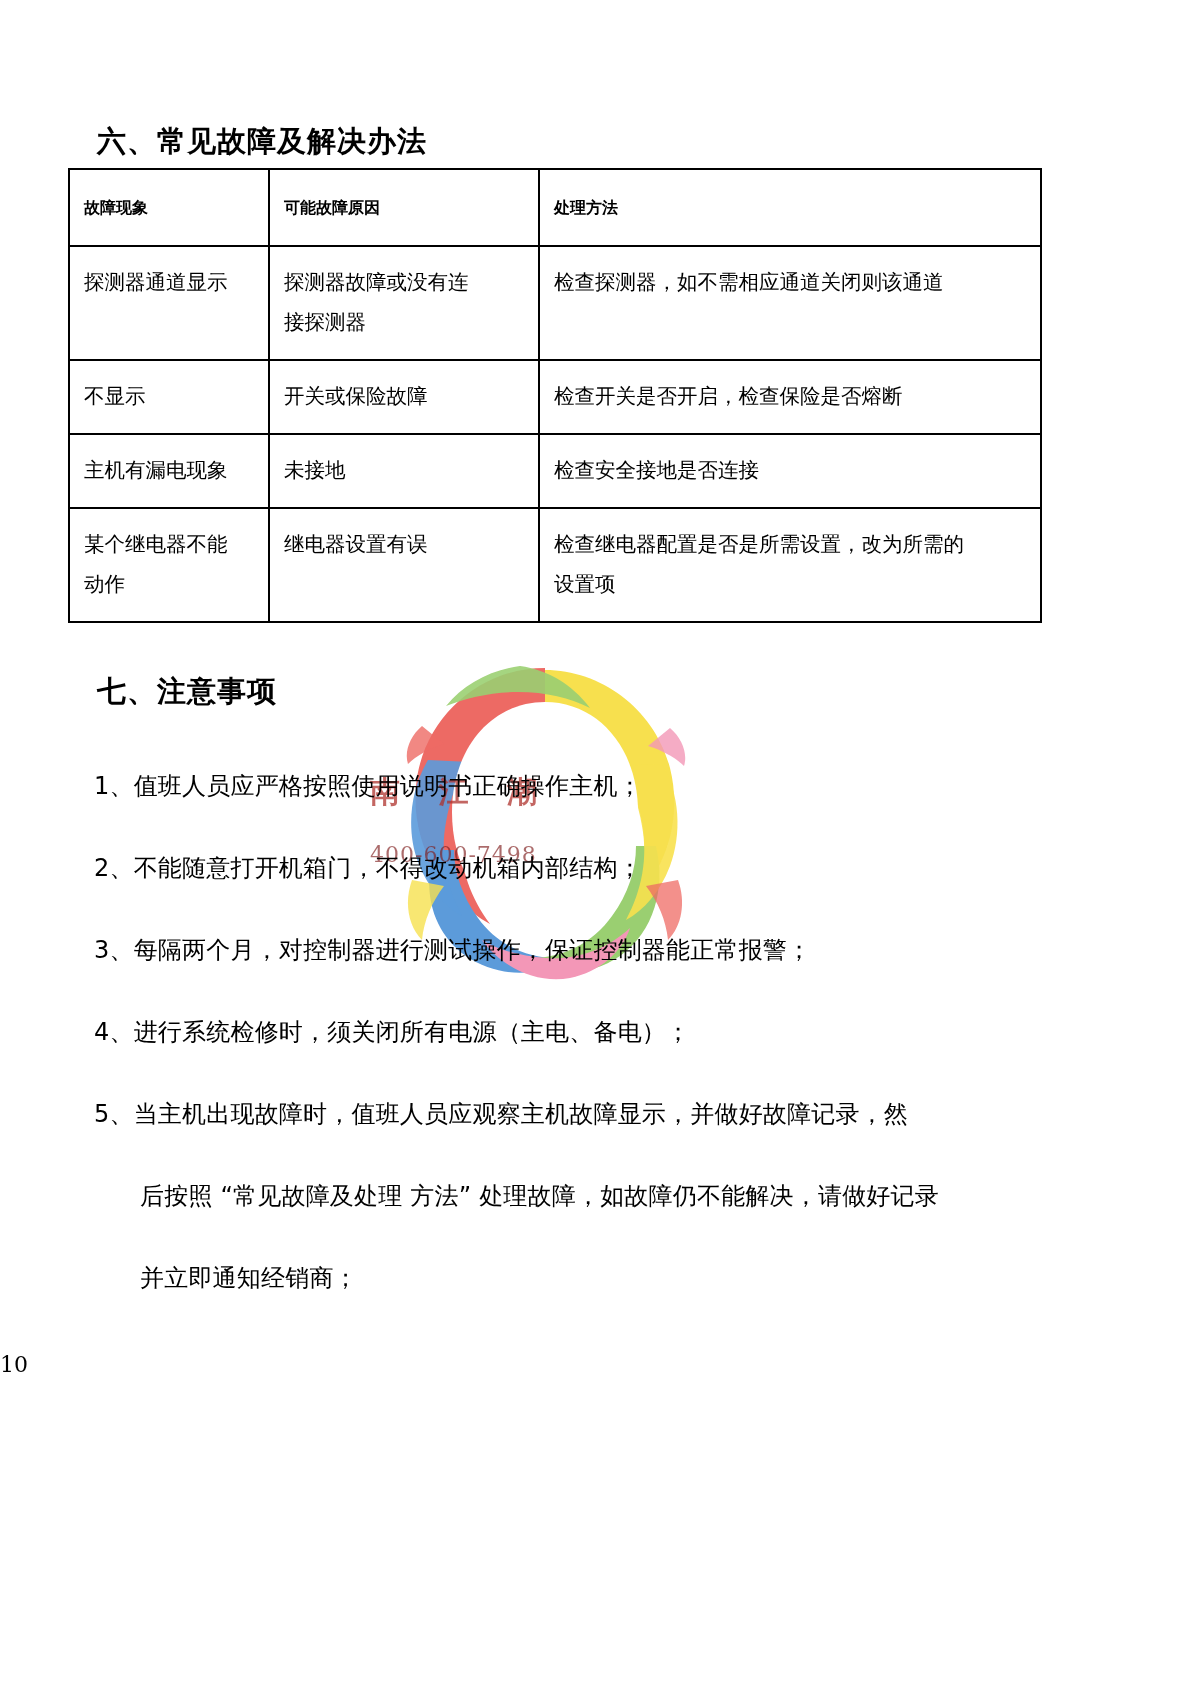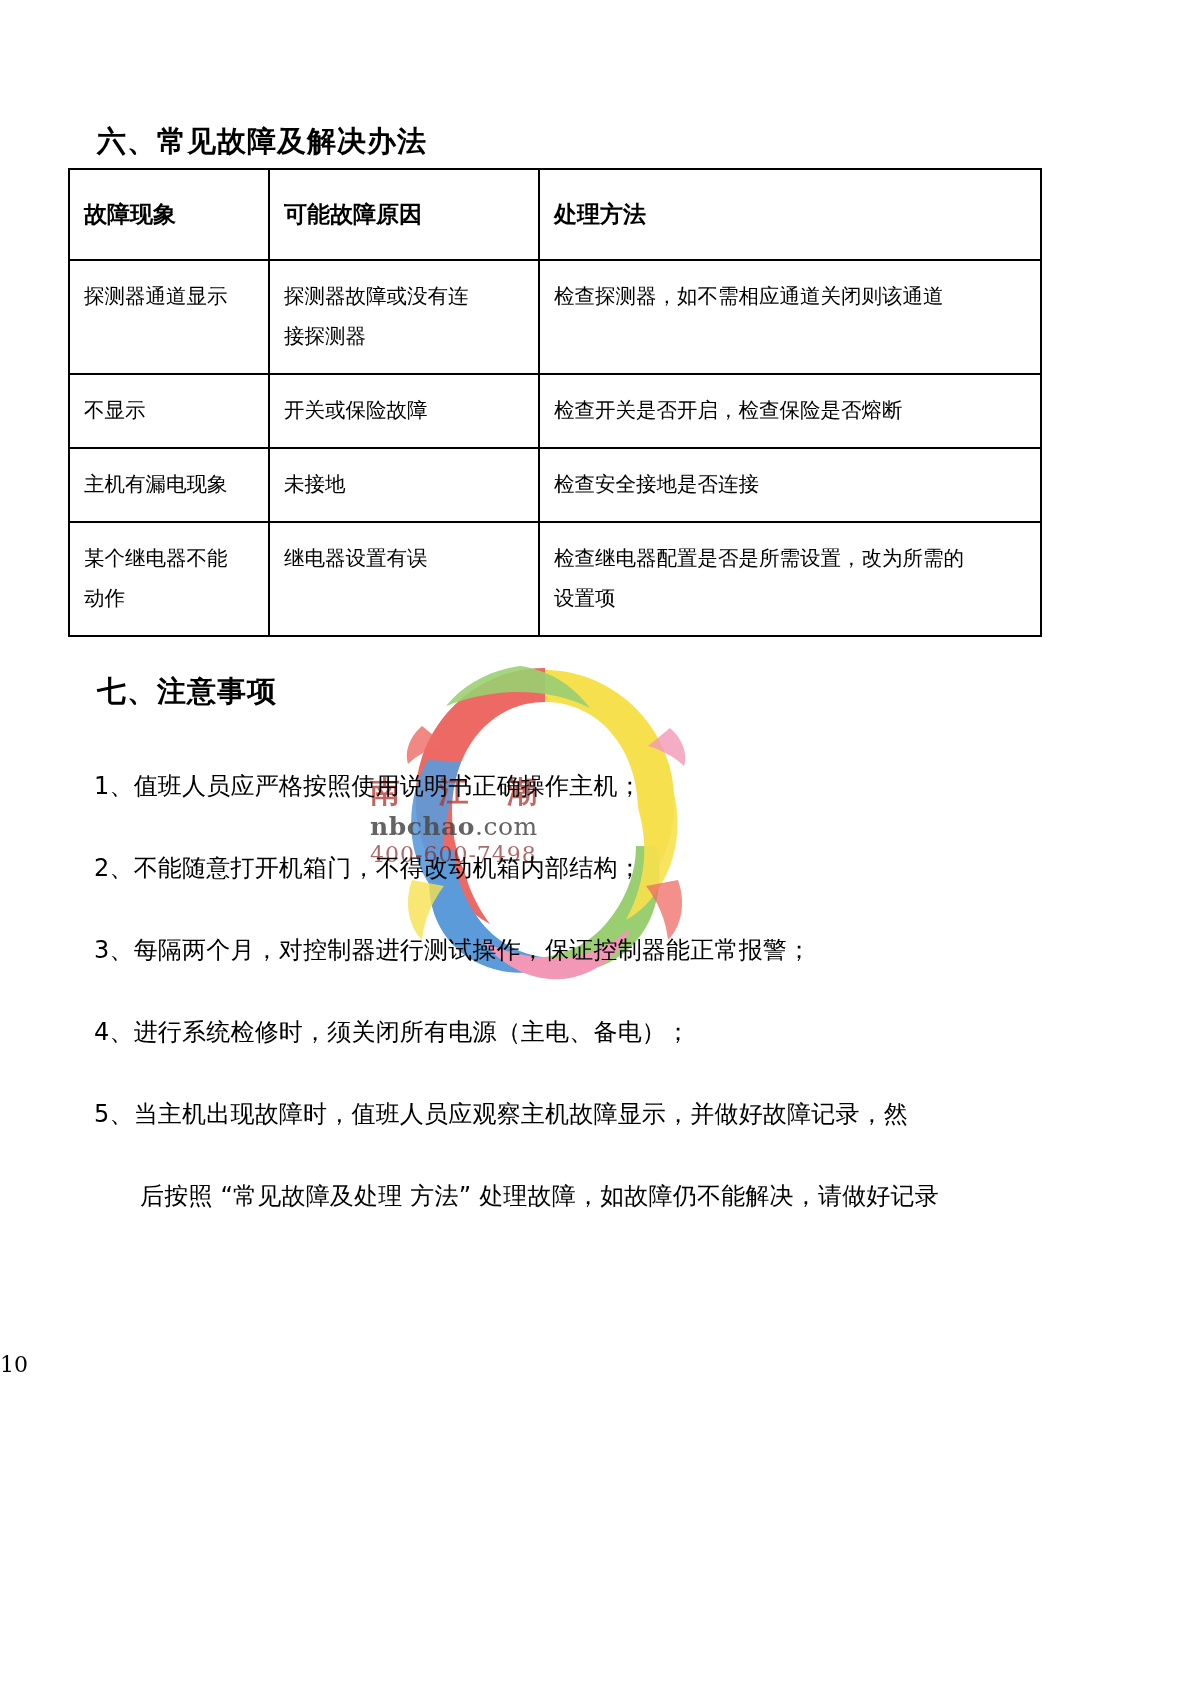--- a/index.html
+++ b/index.html
@@ -95,21 +95,21 @@
     border: 2px solid #000;
     vertical-align: top;
     padding: 16px 12px 16px 14px;
     font-size: 20.5px;
     line-height: 1.95;
     text-align: left;
     font-weight: normal;
   }
   .fault-table thead th {
     font-weight: bold;
-    font-size: 23px;
+    font-size: 16px;
     padding-top: 22px;
     padding-bottom: 22px;
   }
   .col-a { width: 200px; }
   .col-b { width: 270px; }
   .col-c { width: 502px; }
 
   .cell-line { display: block; white-space: nowrap; }
 
   
@@ -161,21 +161,20 @@
       <path d="M175 72 C 128 72 94 114 94 174 C 94 234 128 280 175 280 C 222 280 256 234 256 174 C 256 114 222 72 175 72 Z" fill="#ffffff"></path>
       <path d="M52 86 C 40 96 34 112 38 124 C 46 116 60 108 74 104 Z" fill="#e8413a" opacity="0.8"></path>
       <path d="M300 88 C 312 98 318 114 314 126 C 306 118 292 110 278 106 Z" fill="#f07ba4" opacity="0.8"></path>
       <path d="M42 240 C 34 262 38 286 52 300 C 54 280 62 262 74 246 Z" fill="#f5d81e" opacity="0.8"></path>
       <path d="M308 240 C 316 262 312 286 298 300 C 296 280 288 262 276 246 Z" fill="#e8413a" opacity="0.75"></path>
     </g>
   </svg>
 
   <div class="wm-text">
     <div class="wm-cn">南 江 潮</div>
-    <div class="wm-domain"><b>nbchao</b><span>.com</span></div>
     <div class="wm-phone">400-600-7498</div>
   </div>
 
   <div class="content">
 
     <h2 class="section-heading" id="heading-6">六、常见故障及解决办法</h2>
 
     <table class="fault-table">
       <colgroup>
         <col class="col-a">
@@ -251,19 +250,20 @@
       </div>
       <div class="notice-item">
         <span class="notice-line">3、每隔两个月，对控制器进行测试操作，保证控制器能正常报警；</span>
       </div>
       <div class="notice-item">
         <span class="notice-line">4、进行系统检修时，须关闭所有电源（主电、备电）；</span>
       </div>
       <div class="notice-item">
         <span class="notice-line">5、当主机出现故障时，值班人员应观察主机故障显示，并做好故障记录，然</span>
         <span class="notice-line indent">后按照 “常见故障及处理 方法” 处理故障，如故障仍不能解决，请做好记录</span>
+        <span class="notice-line indent">并立即通知经销商；</span>
       </div>
     </div>
 
     <div class="page-number">10</div>
 
   </div>
 </div>
 
 </body></html>

